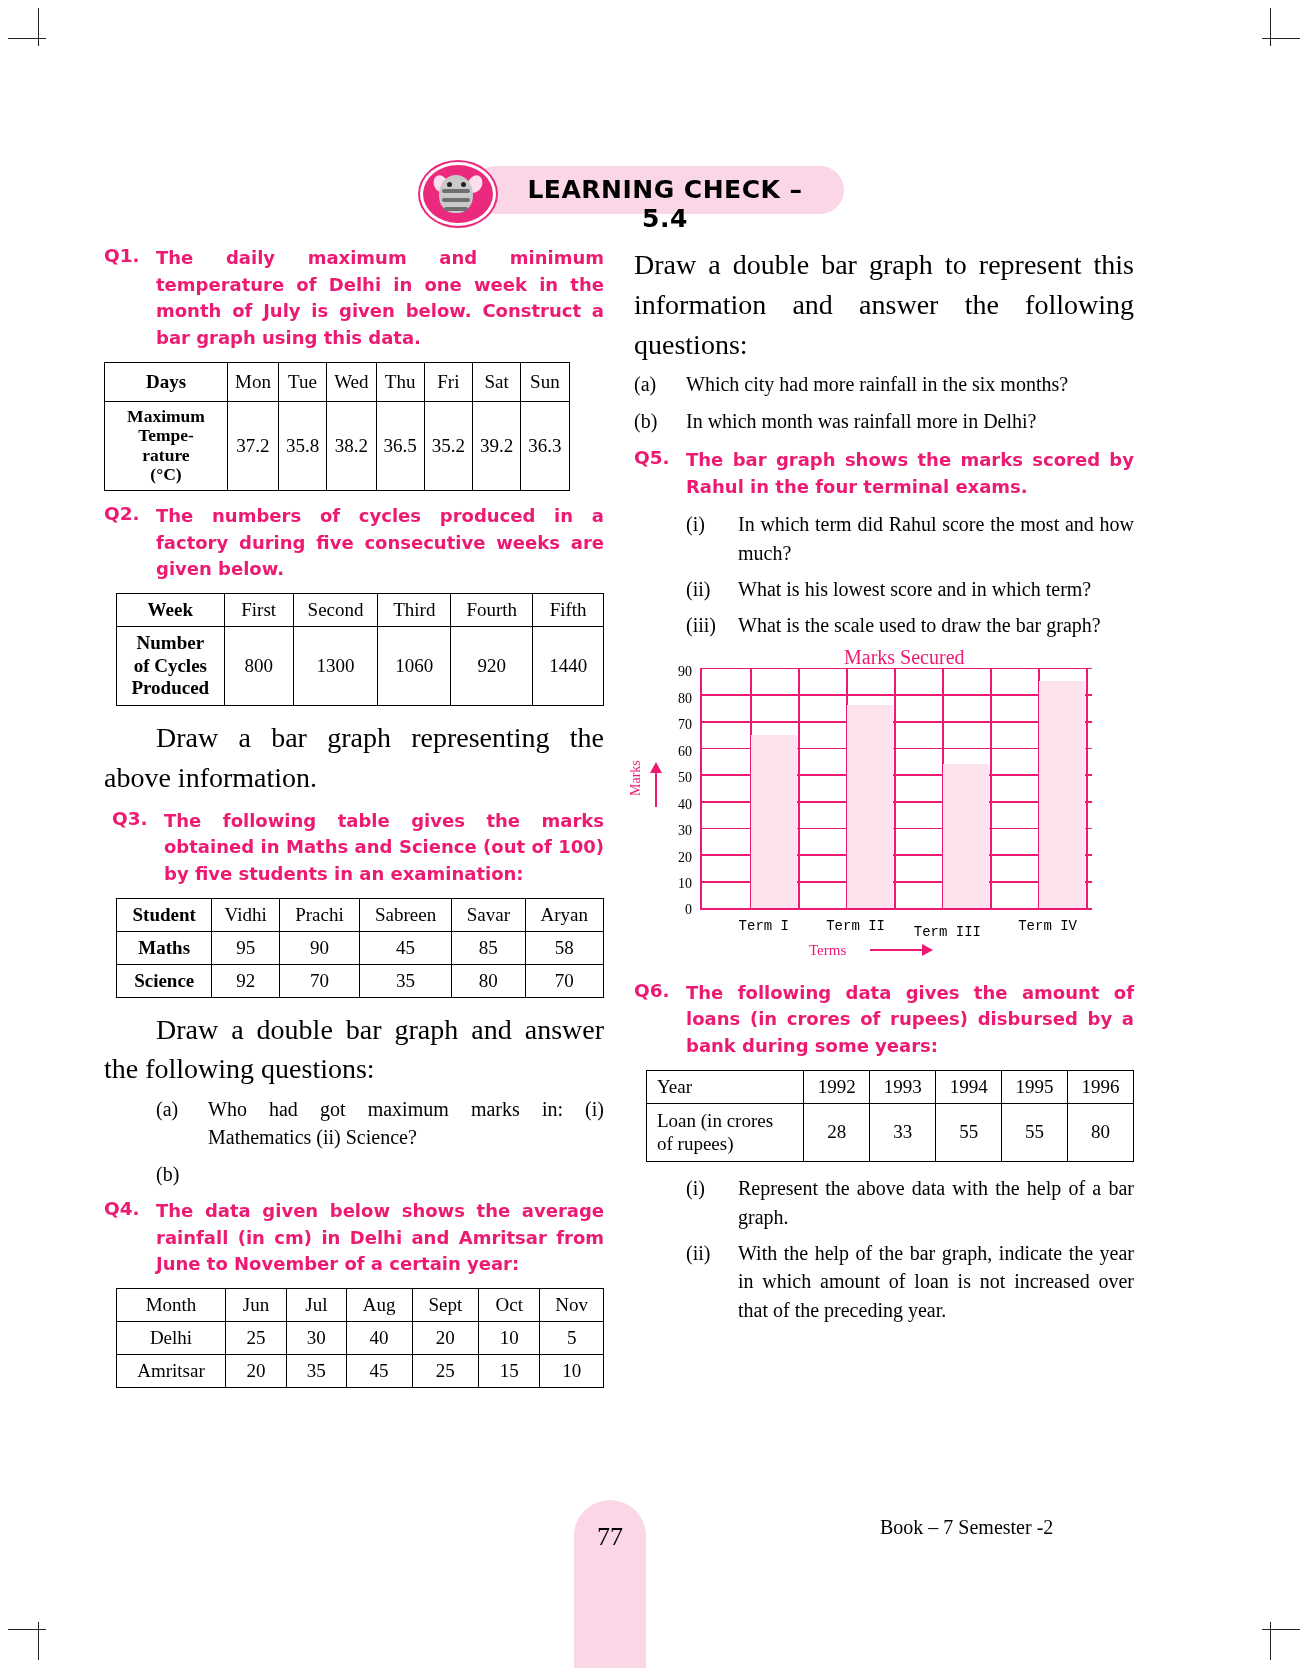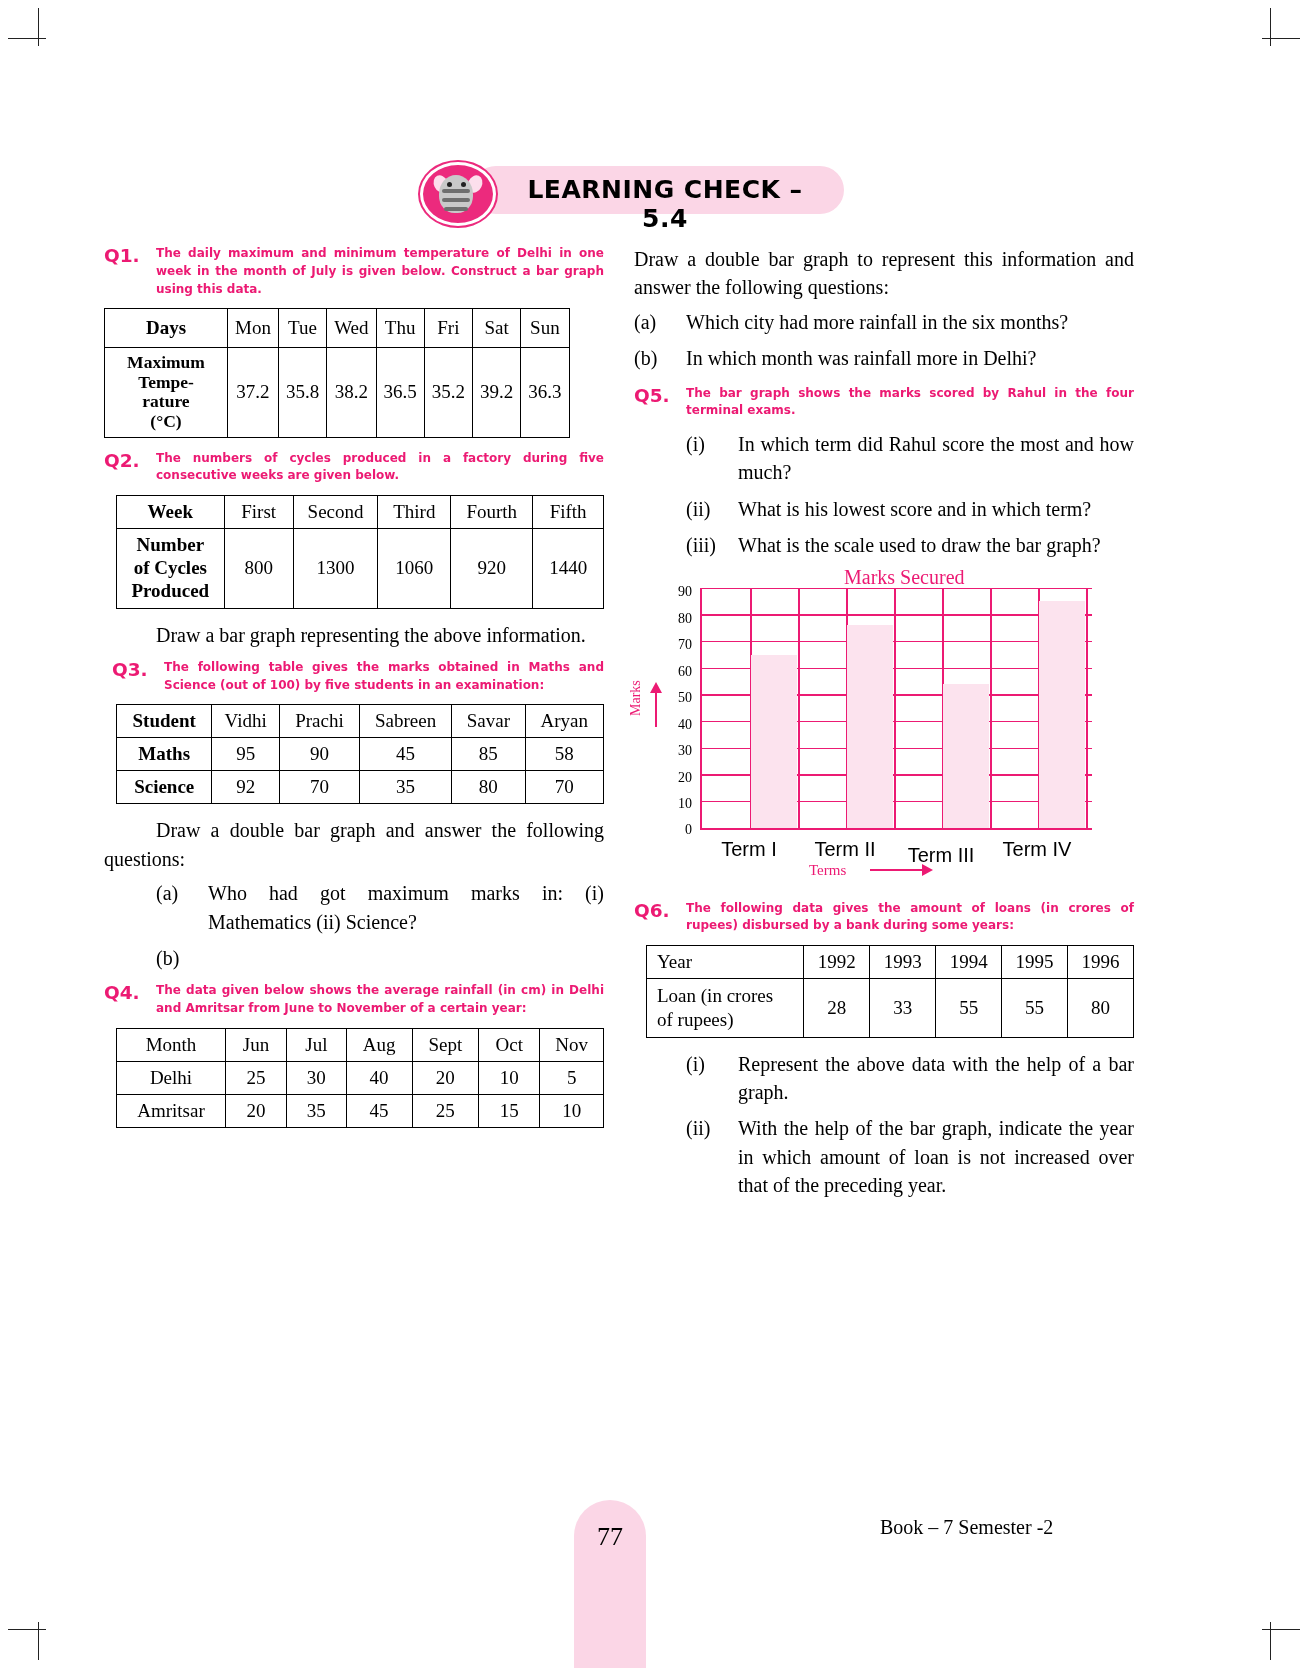--- a/index.html
+++ b/index.html
@@ -113,27 +113,27 @@
     width: 52px;
     font-family: "DejaVu Sans", sans-serif;
     font-weight: bold;
     font-size: 18.5px;
     color: #ec1a73;
   }
   .qtext {
     flex: 1 1 auto;
     font-family: "DejaVu Sans", sans-serif;
     font-weight: bold;
-    font-size: 12px;
+    font-size: 18px;
     line-height: 1.48;
     color: #ec1a73;
     text-align: justify;
   }
   .para {
-    font-size: 20px;
+    font-size: 28px;
     line-height: 1.42;
     text-align: justify;
     margin: 10px 0 6px 0;
   }
   .para.indent { text-indent: 52px; }
   .sub {
     display: flex;
     font-size: 20px;
     line-height: 1.42;
     margin-bottom: 3px;
@@ -222,24 +222,24 @@
   }
   .ytick {
     position: absolute;
     font-size: 14px;
     text-align: right;
     width: 28px;
     font-family: "Liberation Serif", serif;
   }
   .xtick {
     position: absolute;
-    font-size: 20px;
-    text-align: center;
+    font-size: 14px;
+    text-align: right;
     width: 80px;
-    font-family: Liberation Sans, sans-serif;
+    font-family: Liberation Mono, monospace;
   }
   .axis-y-label {
     position: absolute;
     left: -6px;
     top: 150px;
     font-size: 14px;
     color: #ec1a73;
     transform: rotate(-90deg);
     transform-origin: left top;
     white-space: nowrap;

